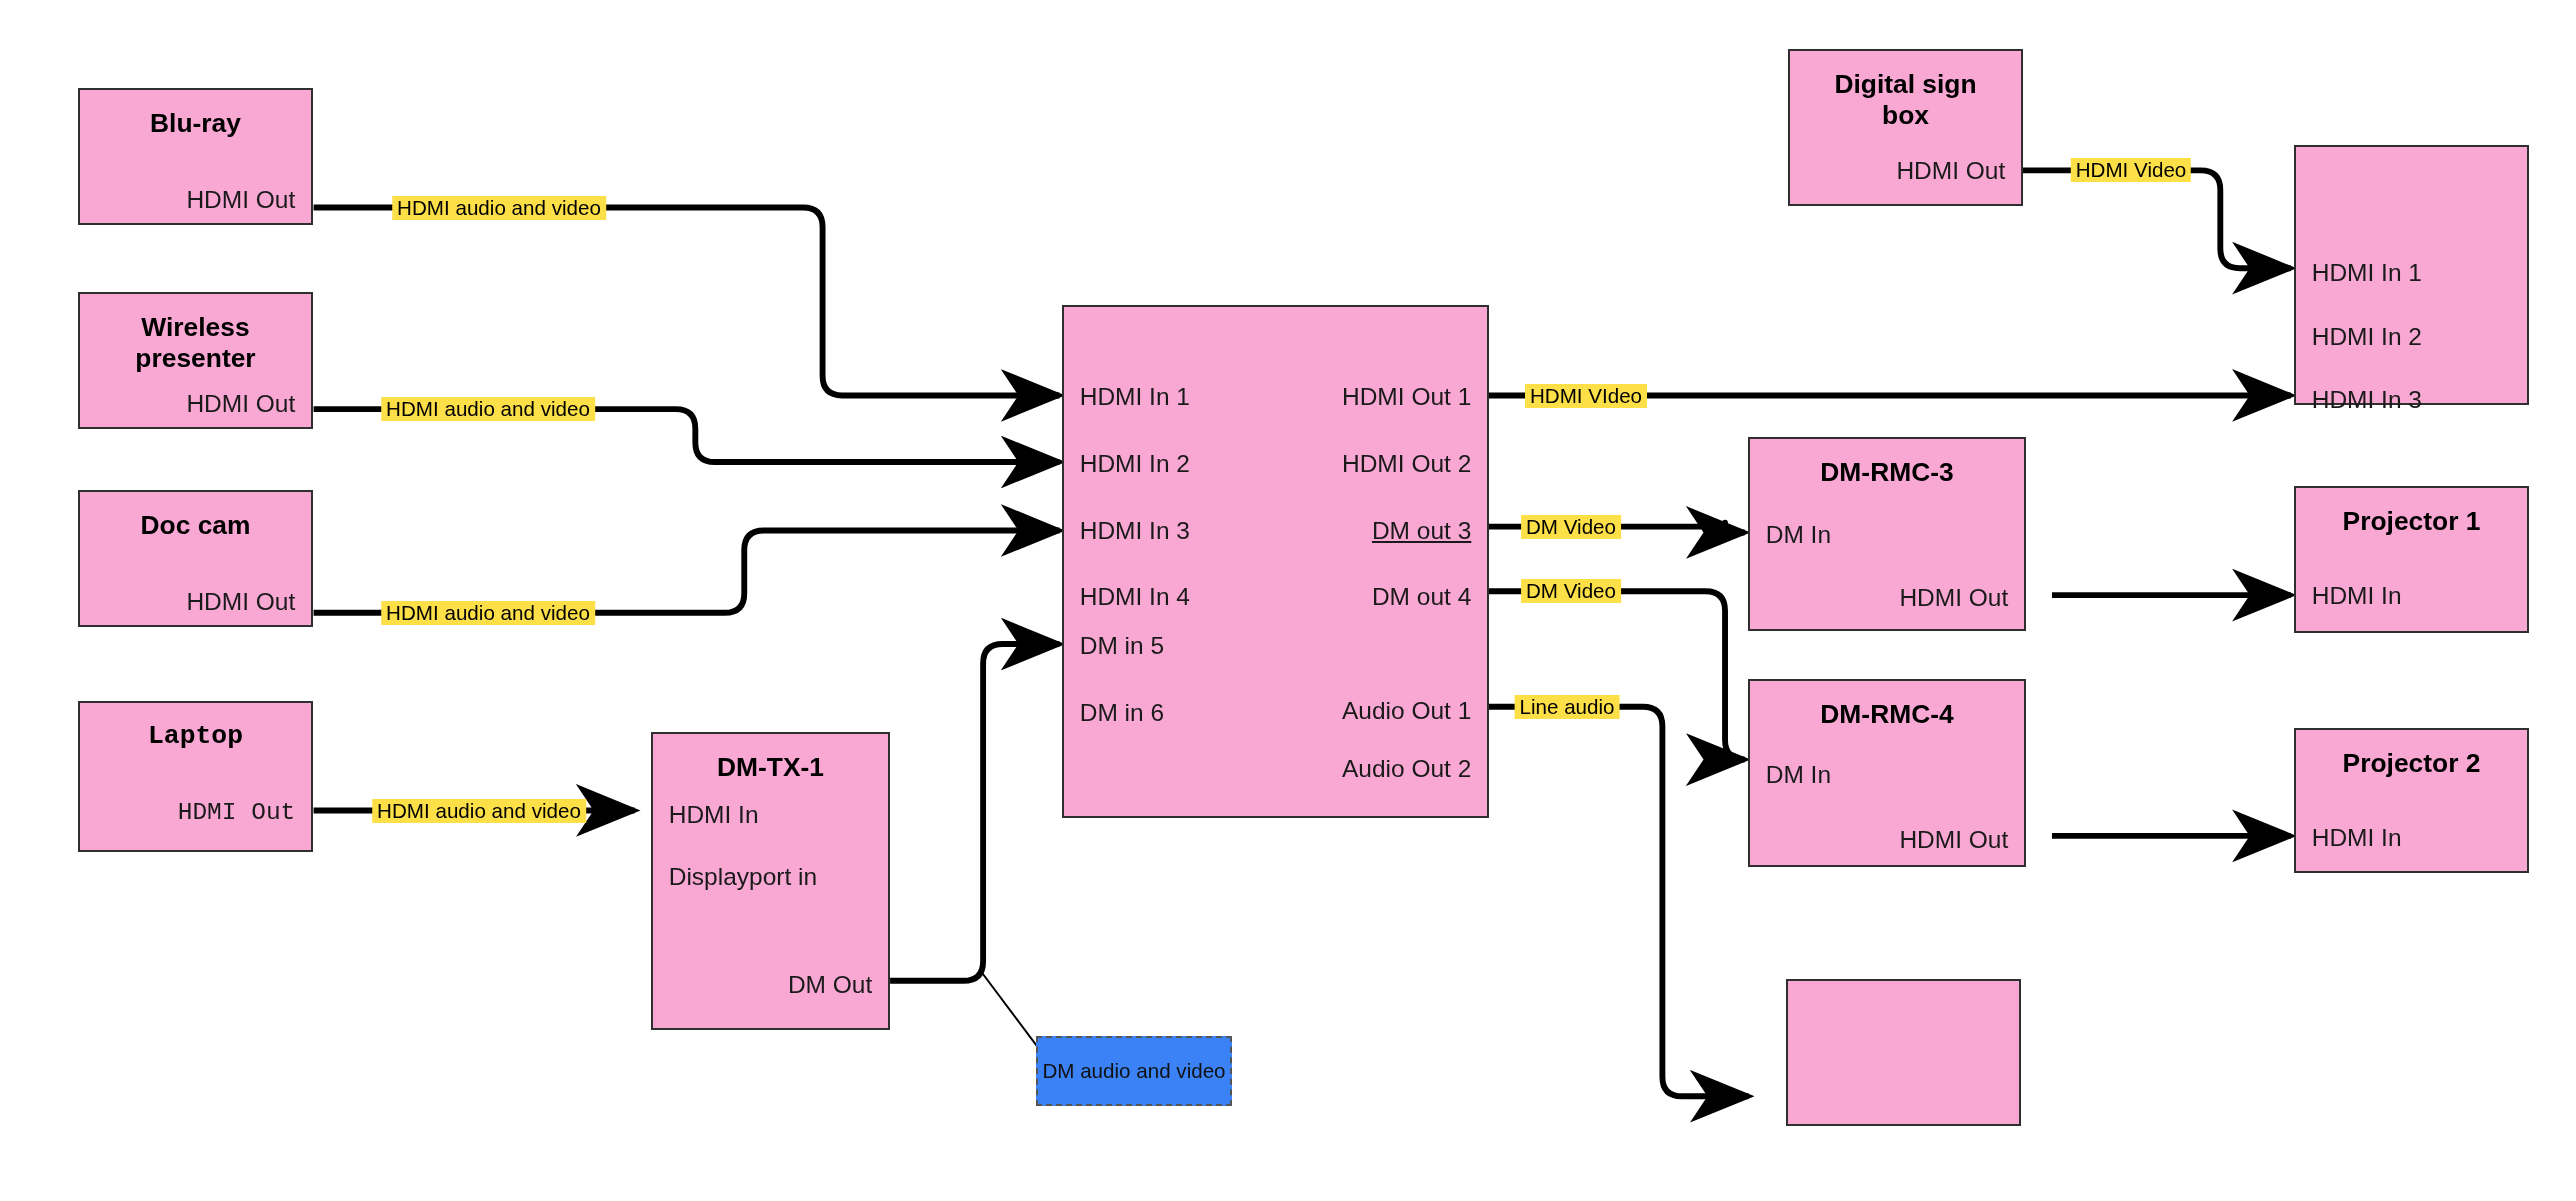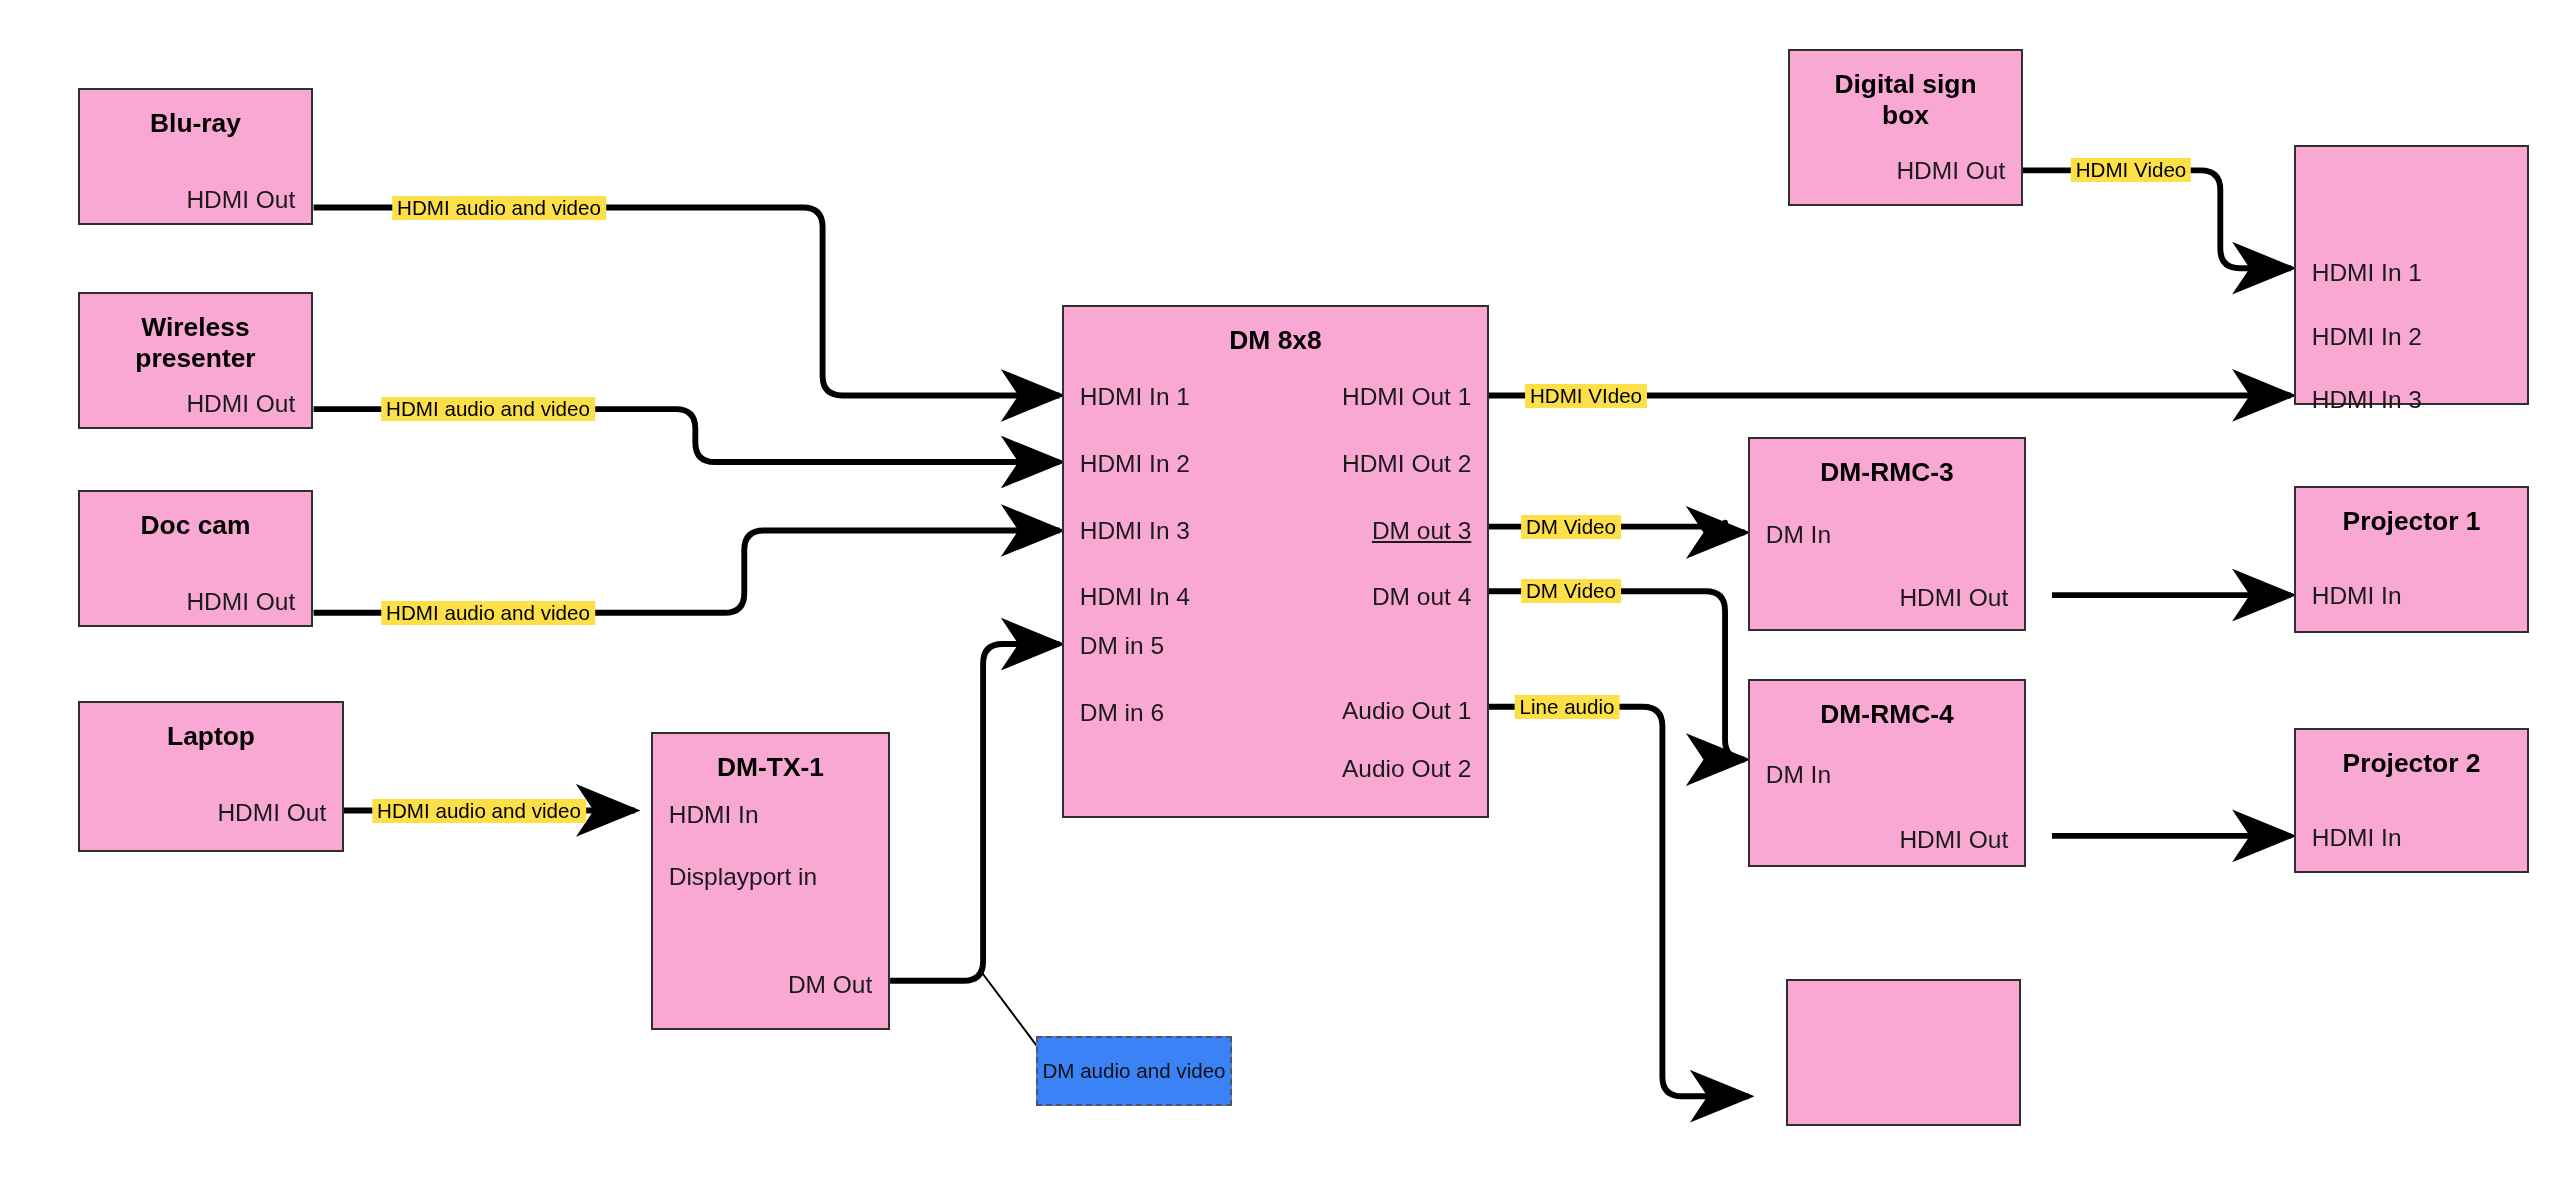--- a/index.html
+++ b/index.html
@@ -71,34 +71,33 @@
   <div class="node" style="left:78px;top:292px;width:235px;height:137px;">
     <div class="title" style="top:17.6px;padding:0 13.7px;">Wireless presenter</div>
     <div class="port r" style="top:96px;">HDMI Out</div>
   </div>
 
   <div class="node" style="left:78px;top:490px;width:235px;height:137px;">
     <div class="title" style="top:17.6px;">Doc cam</div>
     <div class="port r" style="top:96px;">HDMI Out</div>
   </div>
 
-  <div class="node" style="left:78px;top:701px;width:266px;height:151px;">
+  <div class="node" style="left:78px;top:701px;width:235px;height:151px;font-family:Liberation Mono, monospace;">
     <div class="title" style="top:17.6px;">Laptop</div>
     <div class="port r" style="top:96px;">HDMI Out</div>
   </div>
 
   <div class="node" style="left:651px;top:732px;width:239px;height:298px;">
     <div class="title" style="top:17.6px;">DM-TX-1</div>
     <div class="port l" style="top:67px;">HDMI In</div>
     <div class="port l" style="top:129px;">Displayport in</div>
     <div class="port r" style="top:237px;">DM Out</div>
   </div>
 
   <div class="node" style="left:1062px;top:305px;width:427px;height:513px;">
-    <div class="title" style="top:17.6px;">DM 8x8</div>
     <div class="port l" style="top:76px;">HDMI In 1</div>
     <div class="port l" style="top:143px;">HDMI In 2</div>
     <div class="port l" style="top:210px;">HDMI In 3</div>
     <div class="port l" style="top:276px;">HDMI In 4</div>
     <div class="port l" style="top:325px;">DM in 5</div>
     <div class="port l" style="top:392px;">DM in 6</div>
     <div class="port r" style="top:76px;">HDMI Out 1</div>
     <div class="port r" style="top:143px;">HDMI Out 2</div>
     <div class="port r" style="top:210px;text-decoration:underline;">DM out 3</div>
     <div class="port r" style="top:276px;">DM out 4</div>

